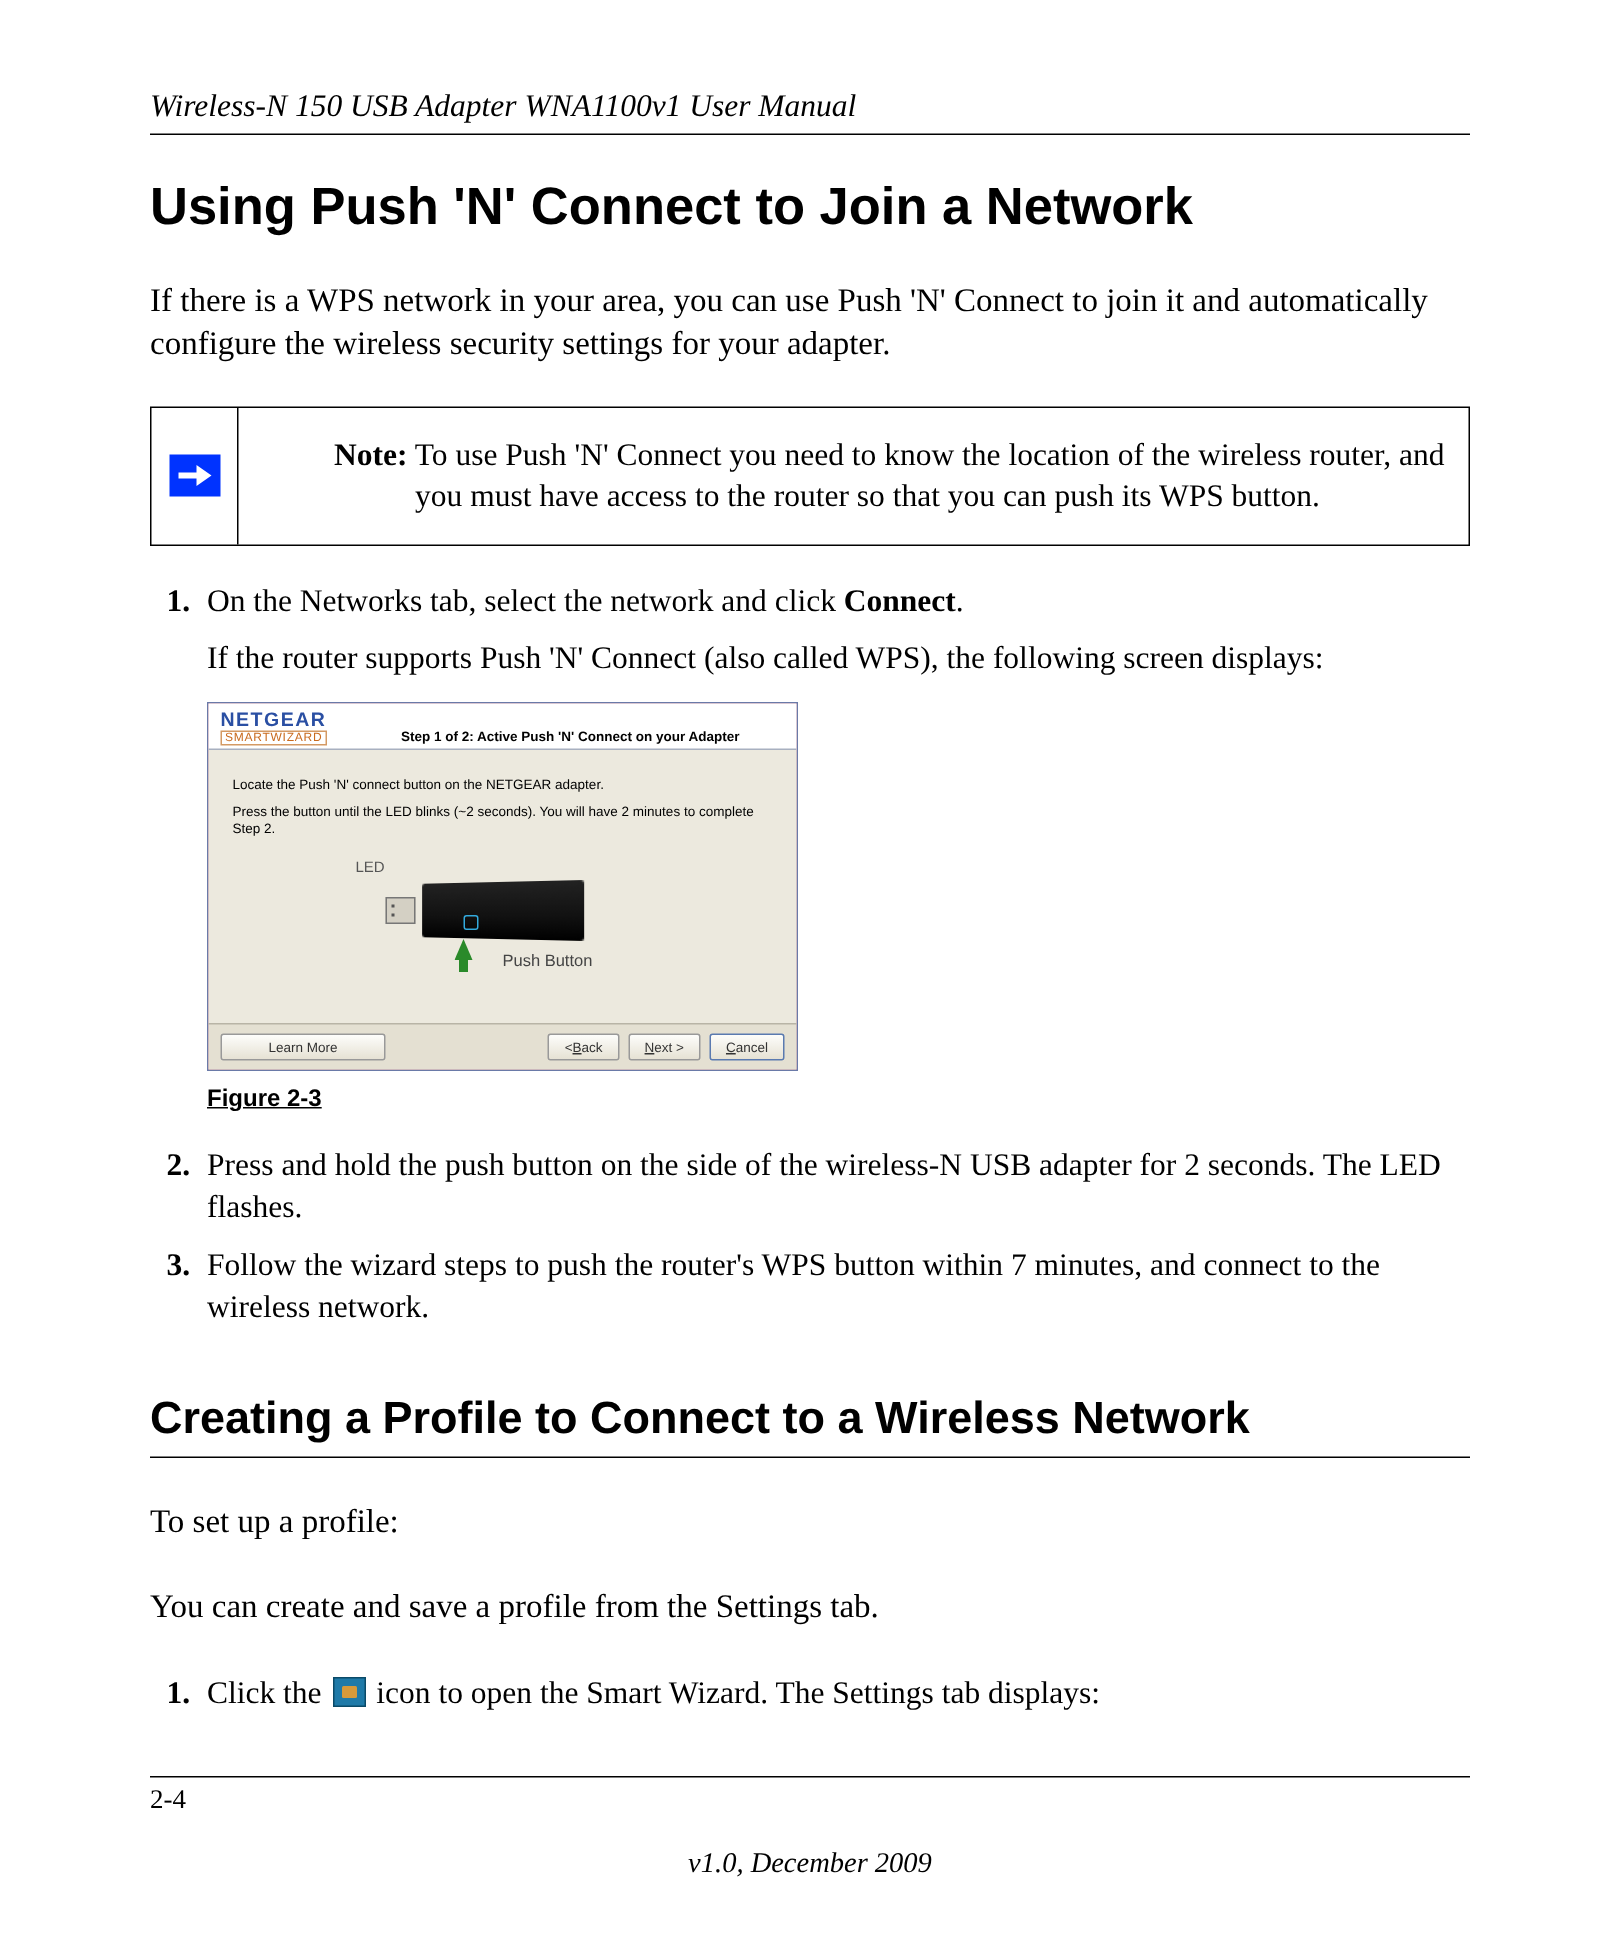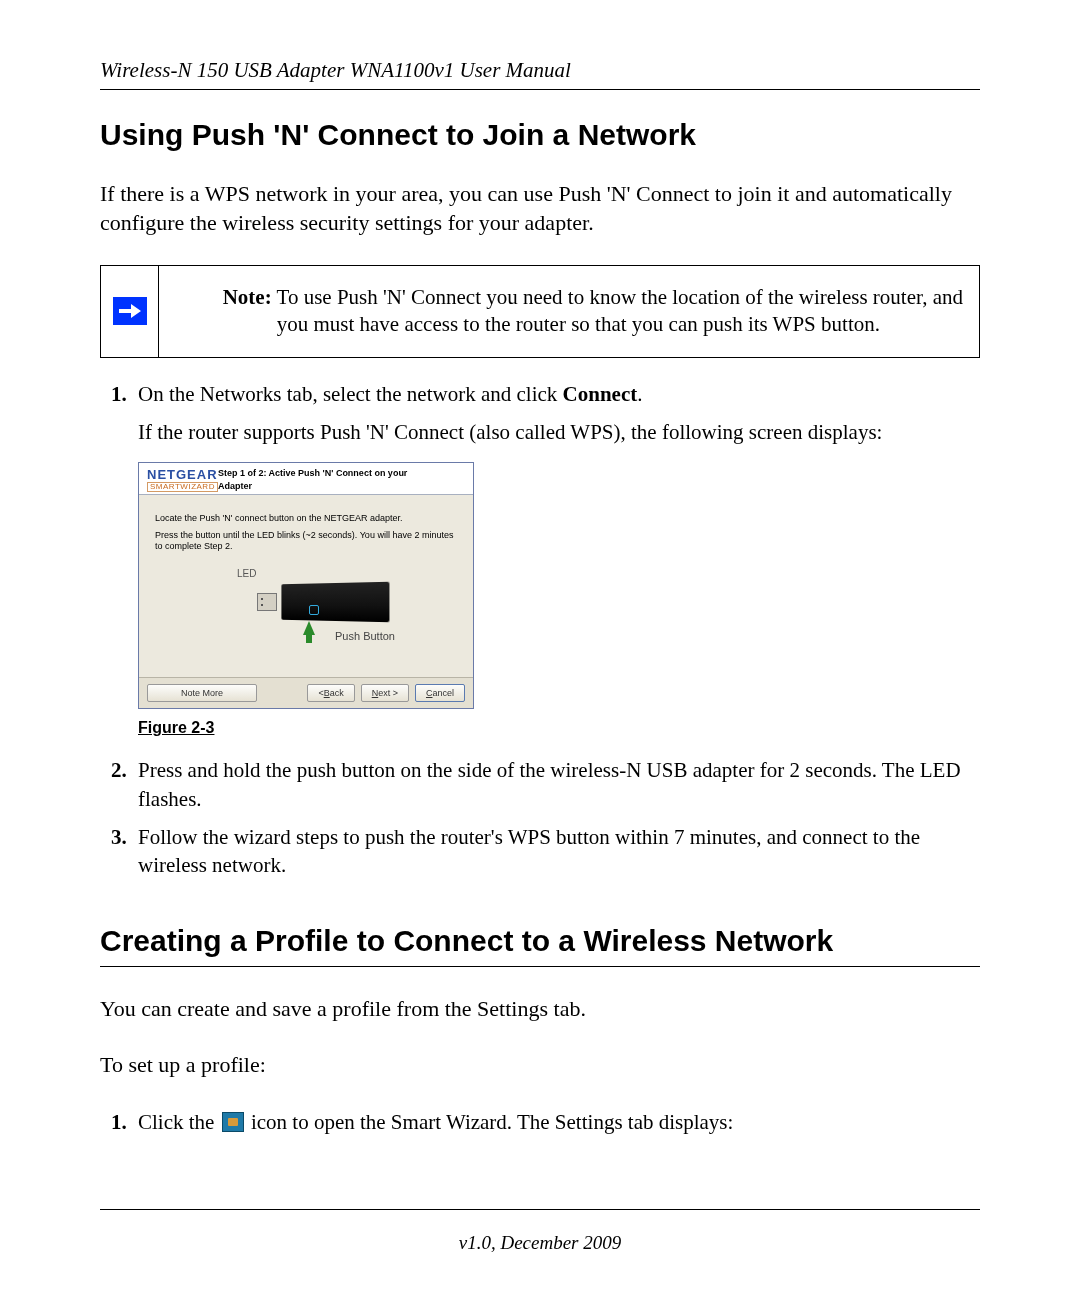--- a/index.html
+++ b/index.html
@@ -23,21 +23,21 @@
     margin-bottom: 6px;
   }
   hr.thin {
     border: none;
     border-top: 1.5px solid #000;
     margin: 0;
   }
   h2.section {
     font-family: Arial, Helvetica, sans-serif;
     font-weight: bold;
-    font-size: 30px;
+    font-size: 35px;
     margin: 28px 0 22px 0;
   }
   h1.section-big {
     font-family: Arial, Helvetica, sans-serif;
     font-weight: bold;
     font-size: 30px;
     margin: 44px 0 8px 0;
   }
   hr.underline {
     border: none;
@@ -96,21 +96,21 @@
   }
   ol.steps > li::marker {
     font-weight: bold;
   }
   .step-sub {
     display: block;
     margin-top: 10px;
   }
   
   .wizard-frame {
-    width: 336px;
+    width: 394px;
     border: 1.5px solid #6a7aa8;
     margin: 16px 0 8px 0;
     background: #fca5a5;
     font-family: Arial, Helvetica, sans-serif;
   }
   .wiz-top {
     display: flex;
     align-items: flex-end;
     padding: 4px 8px 2px 8px;
     border-bottom: 1px solid #a8b0c0;
@@ -343,45 +343,46 @@
             <div class="adapter">
               <div class="usb-plug"></div>
               <div class="body"></div>
               <div class="dot"></div>
             </div>
             <div class="push-arrow"></div>
             <div class="push-label">Push Button</div>
           </div>
         </div>
         <div class="wiz-buttons">
-          <div class="wiz-btn learn">Note More</div>
+          <div class="wiz-btn learn">Learn More</div>
           <div class="wiz-spacer"></div>
           <div class="wiz-btn"><span>&lt;</span><span class="ul">B</span><span>ack</span></div>
           <div class="wiz-btn"><span class="ul">N</span><span>ext &gt;</span></div>
           <div class="wiz-btn cancel"><span class="ul">C</span><span>ancel</span></div>
         </div>
       </div>
       <div class="figure-caption">Figure 2-3</div>
     </li>
     <li>Press and hold the push button on the side of the wireless-N USB adapter for 2 seconds. The LED flashes.</li>
     <li>Follow the wizard steps to push the router's WPS button within 7 minutes, and connect to the wireless network.</li>
   </ol>
 
   <h1 class="section-big">Creating a Profile to Connect to a Wireless Network</h1>
   <hr class="underline">
 
+  <p class="body">To set up a profile:</p>
   <p class="body">You can create and save a profile from the Settings tab.</p>
-  <p class="body">To set up a profile:</p>
 
   <ol class="steps">
     <li>
       <span>Click the </span>
       <span class="inline-wizicon"></span>
       <span> icon to open the Smart Wizard. The Settings tab displays:</span>
     </li>
   </ol>
 
   <div class="footer-area">
     <hr class="thin">
+    <div class="page-num">2-4</div>
     <div class="version-line">v1.0, December 2009</div>
   </div>
 
 </div>
 
 </body></html>

